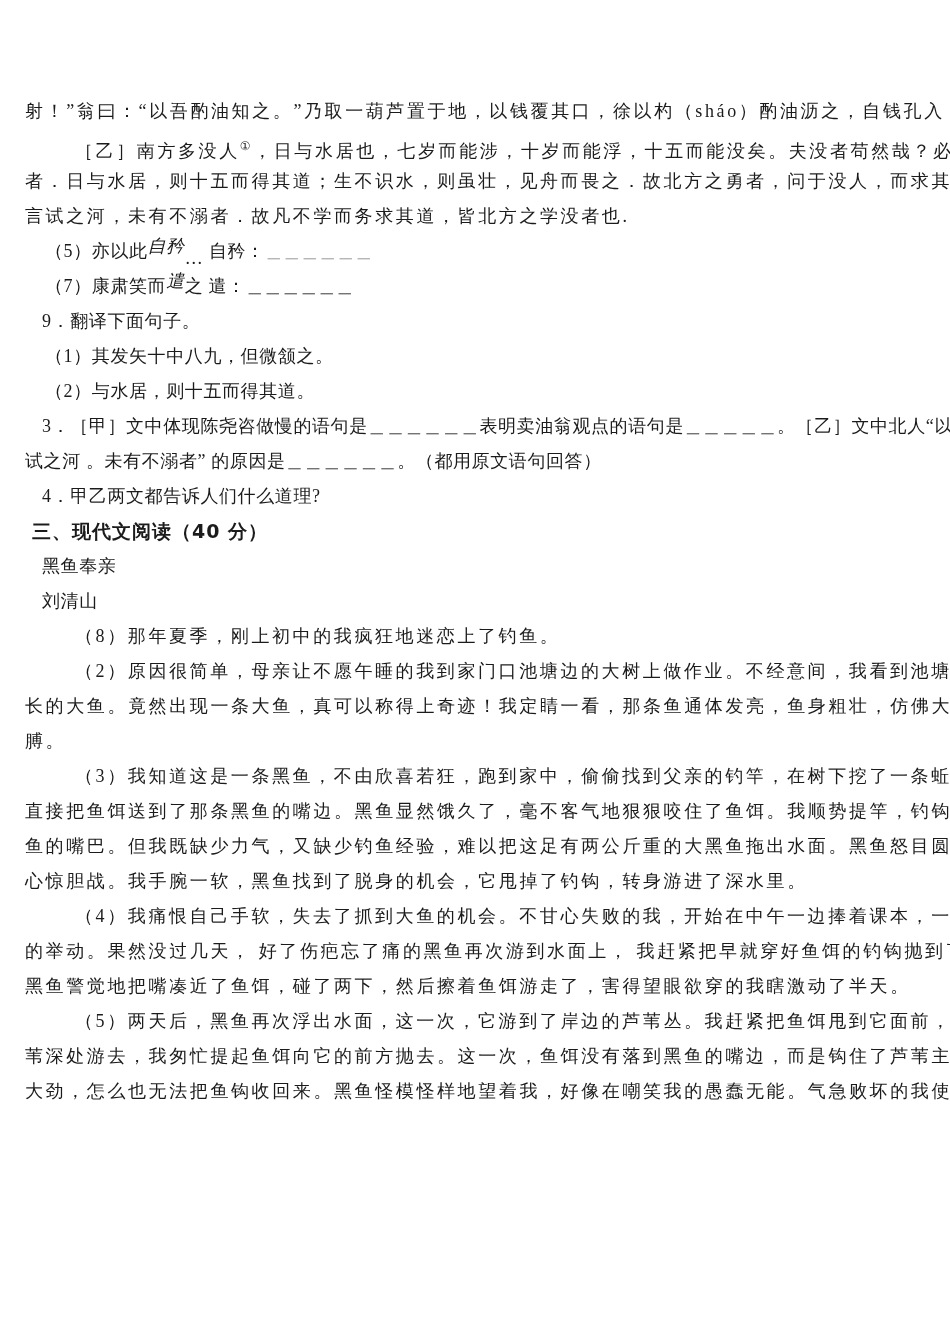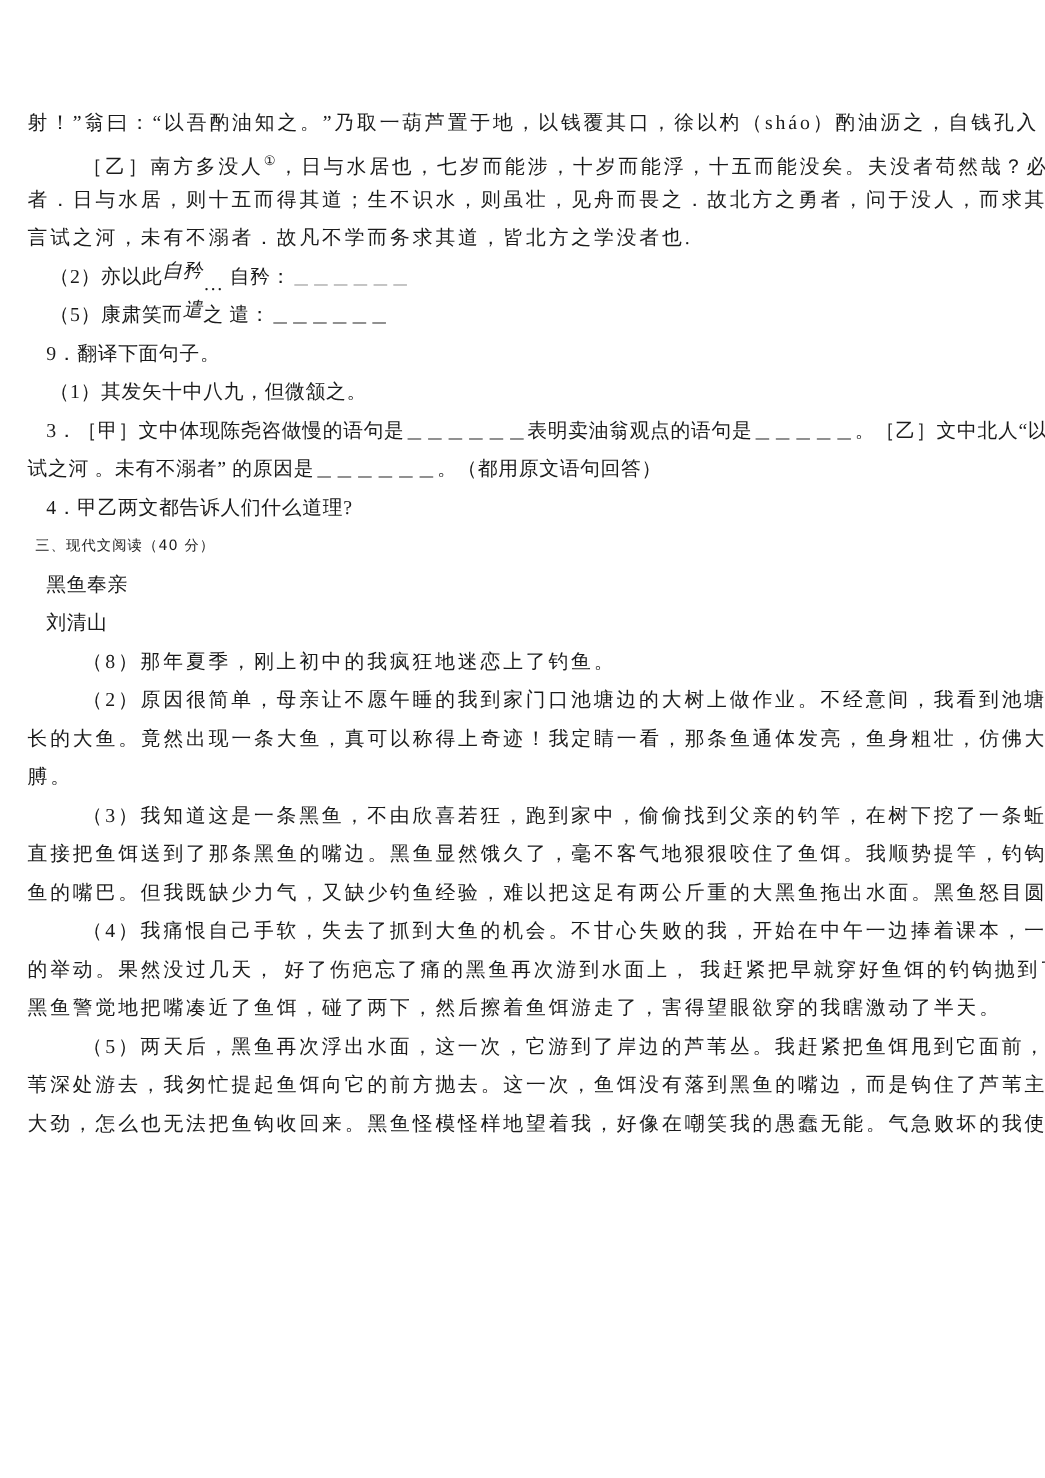--- a/index.html
+++ b/index.html
@@ -18,64 +18,66 @@
   .flow{letter-spacing:2.6px;}   
   .qln{letter-spacing:0.6px;}
   .ind-q{margin-left:17px;}      
   .ind-sub{margin-left:20px;}    
   .ind-para{margin-left:50px;}   
   .ind-head{margin-left:7px;}
   .ind-ten{margin-left:-17px;}
   .ind-title{margin-left:17px;}
   .heading{
     font-family:"DejaVu Sans","Liberation Sans",sans-serif;
-    font-weight:normal;font-size:13px;letter-spacing:1px;
+    font-weight:bold;font-size:19px;letter-spacing:1px;
   }
   .emph-raise{display:inline-block;transform:translateY(-5px);font-style:italic;}
   .dots-low{display:inline-block;transform:translateY(7px);letter-spacing:1px;}
   .sup-note{font-size:12px;vertical-align:super;}
   .blank{letter-spacing:0;}
   .blank-gray{color:#8f8f8f;}
 </style>
 </head>
 <body>
 
 <div class="page">
 
   <span class="ln flow">射！”翁曰：“以吾酌油知之。”乃取一葫芦置于地，以钱覆其口，徐以杓（sháo）酌油沥之，自钱孔入，而钱不湿。</span>
 
   <span class="ln flow ind-para"><span>［乙］南方多没人</span><span class="sup-note">①</span><span>，日与水居也，七岁而能涉，十岁而能浮，十五而能没矣。夫没者苟然哉？必将有得于水之道</span></span>
   <span class="ln flow">者．日与水居，则十五而得其道；生不识水，则虽壮，见舟而畏之．故北方之勇者，问于没人，而求其所以没，以其</span>
   <span class="ln flow">言试之河，未有不溺者．故凡不学而务求其道，皆北方之学没者也.</span>
 
-  <span class="ln qln ind-sub"><span>（2）亦以此</span><span class="emph-raise">自矜</span><span class="dots-low">…</span><span> 自矜：</span><span class="blank blank-gray">＿＿＿＿＿＿</span></span>
-  <span class="ln qln ind-sub"><span>（5）康肃笑而</span><span class="emph-raise">遣</span><span>之 </span><span>遣：</span><span class="blank">＿＿＿＿＿＿</span></span>
+  <span class="ln qln ind-sub"><span>（5）亦以此</span><span class="emph-raise">自矜</span><span class="dots-low">…</span><span> 自矜：</span><span class="blank blank-gray">＿＿＿＿＿＿</span></span>
+  <span class="ln qln ind-sub"><span>（7）康肃笑而</span><span class="emph-raise">遣</span><span>之 </span><span>遣：</span><span class="blank">＿＿＿＿＿＿</span></span>
 
   <span class="ln qln ind-q">9．翻译下面句子。</span>
   <span class="ln qln ind-sub">（1）其发矢十中八九，但微颔之。</span>
+  <span class="ln qln ind-sub">（2）与水居，则十五而得其道。</span>
 
   <span class="ln qln ind-q">3．［甲］文中体现陈尧咨做慢的语句是＿＿＿＿＿＿表明卖油翁观点的语句是＿＿＿＿＿。［乙］文中北人“以其言</span>
   <span class="ln qln">试之河 。未有不溺者” 的原因是＿＿＿＿＿＿。（都用原文语句回答）</span>
 
   <span class="ln qln ind-q">4．甲乙两文都告诉人们什么道理?</span>
 
   <span class="ln heading ind-head">三、现代文阅读（40 分）</span>
 
   <span class="ln qln ind-title">黑鱼奉亲</span>
   <span class="ln qln ind-title">刘清山</span>
 
   <span class="ln flow ind-para">（8）那年夏季，刚上初中的我疯狂地迷恋上了钓鱼。</span>
 
   <span class="ln flow ind-para">（2）原因很简单，母亲让不愿午睡的我到家门口池塘边的大树上做作业。不经意间，我看到池塘边游来一条两尺多</span>
   <span class="ln flow">长的大鱼。竟然出现一条大鱼，真可以称得上奇迹！我定睛一看，那条鱼通体发亮，鱼身粗壮，仿佛大人被晒黑的胳</span>
   <span class="ln flow">膊。</span>
 
   <span class="ln flow ind-para">（3）我知道这是一条黑鱼，不由欣喜若狂，跑到家中，偷偷找到父亲的钓竿，在树下挖了一条蚯蚓，穿在钩上，</span>
   <span class="ln flow">直接把鱼饵送到了那条黑鱼的嘴边。黑鱼显然饿久了，毫不客气地狠狠咬住了鱼饵。我顺势提竿，钓钩准确地钩住了黑</span>
   <span class="ln flow">鱼的嘴巴。但我既缺少力气，又缺少钓鱼经验，难以把这足有两公斤重的大黑鱼拖出水面。黑鱼怒目圆瞪，盯得我更是</span>
+  <span class="ln flow">心惊胆战。我手腕一软，黑鱼找到了脱身的机会，它甩掉了钓钩，转身游进了深水里。</span>
 
   <span class="ln flow ind-para">（4）我痛恨自己手软，失去了抓到大鱼的机会。不甘心失败的我，开始在中午一边捧着课本，一边留意池塘里黑鱼</span>
   <span class="ln flow">的举动。果然没过几天， 好了伤疤忘了痛的黑鱼再次游到水面上， 我赶紧把早就穿好鱼饵的钓钩抛到了它的嘴边，</span>
   <span class="ln flow">黑鱼警觉地把嘴凑近了鱼饵，碰了两下，然后擦着鱼饵游走了，害得望眼欲穿的我瞎激动了半天。</span>
 
   <span class="ln flow ind-para">（5）两天后，黑鱼再次浮出水面，这一次，它游到了岸边的芦苇丛。我赶紧把鱼饵甩到它面前，它理也不理，向芦</span>
   <span class="ln flow">苇深处游去，我匆忙提起鱼饵向它的前方抛去。这一次，鱼饵没有落到黑鱼的嘴边，而是钩住了芦苇主干，我费了好</span>
   <span class="ln flow">大劲，怎么也无法把鱼钩收回来。黑鱼怪模怪样地望着我，好像在嘲笑我的愚蠢无能。气急败坏的我使劲拉着鱼钩，，</span>
 
 </div>

